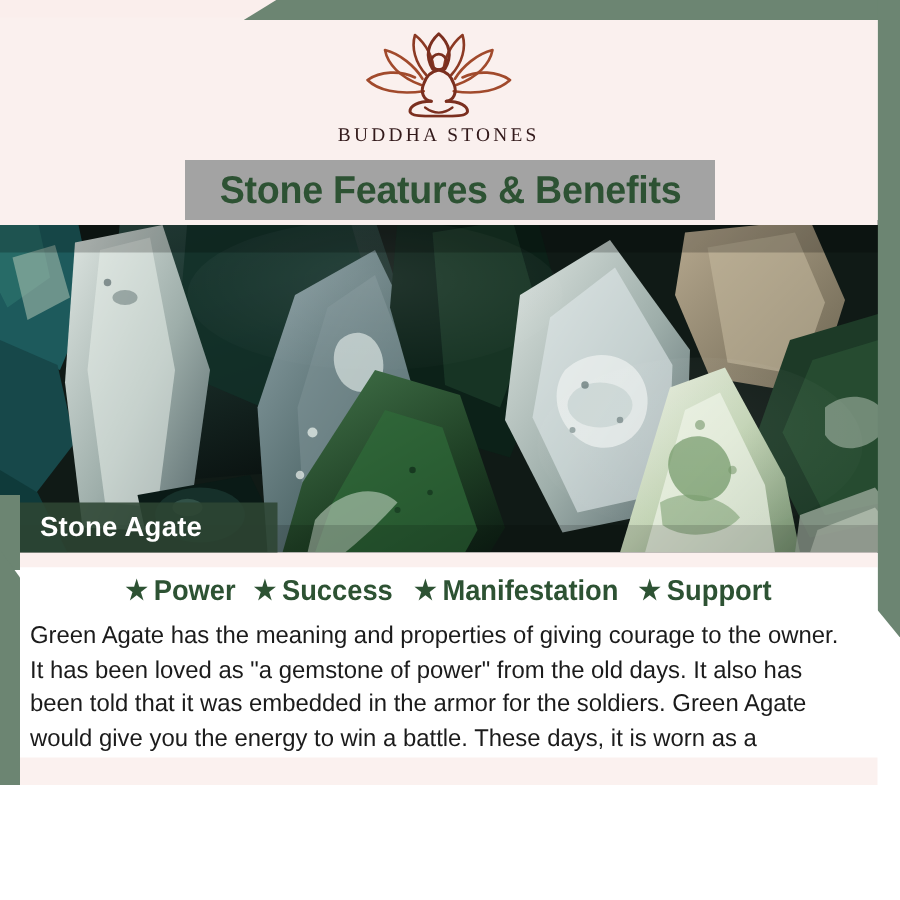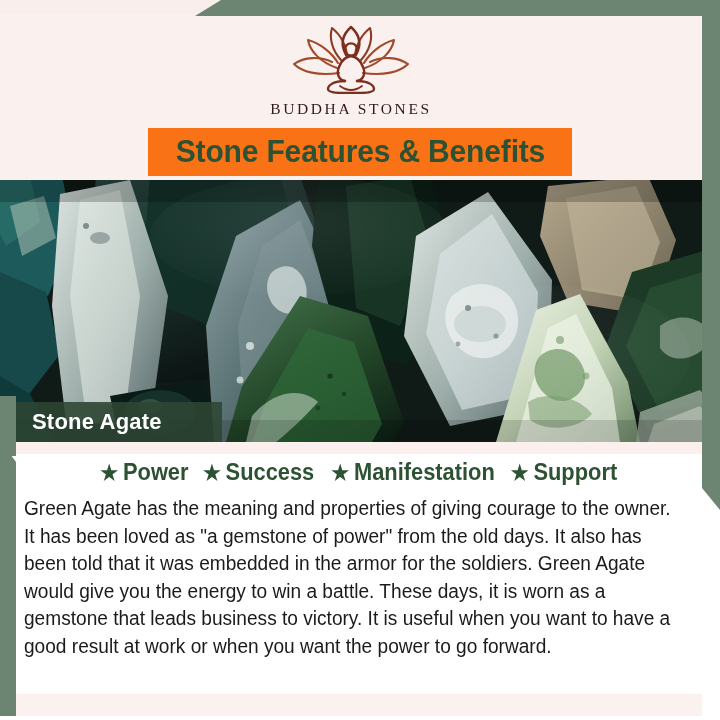--- a/index.html
+++ b/index.html
@@ -2,21 +2,21 @@
 <html><head>
 <meta charset="utf-8">
 <style>
   html,body{margin:0;padding:0;}
   body{
     width:720px;height:720px;overflow:hidden;
     background:#ffffff;
     font-family:"Liberation Sans", sans-serif;
     -webkit-font-smoothing:antialiased;
   }
-  #page{position:relative;width:720px;height:716px;overflow:hidden;background:#ffffff;}
+  #page{position:relative;width:720px;height:628px;overflow:hidden;background:#ffffff;}
 
   
   .frame-top{
     position:absolute;left:195px;top:0;width:525px;height:16px;
     background:#6c8572;
     clip-path:polygon(26px 0,100% 0,100% 100%,0 100%);
     z-index:5;
   }
   .frame-right{
     position:absolute;right:0;top:0;width:18px;height:510px;
@@ -53,21 +53,21 @@
   .logo-mark{width:134px;height:70px;display:block;}
   .brand-name{
     margin-top:6px;
     font-family:"Liberation Serif", serif;
     font-size:15.5px;letter-spacing:2.6px;color:#32191a;
     font-weight:400;white-space:nowrap;
   }
 
   .title-band{
     position:absolute;left:148px;top:128px;width:424px;height:48px;
-    background:#f97316;z-index:3;
+    background:#a3a3a3;z-index:3;
     display:flex;align-items:center;justify-content:center;
   }
   .title-text{
     font-family:"Liberation Sans Narrow","Liberation Sans",sans-serif;
     font-size:31px;font-weight:bold;color:#2d5233;
     letter-spacing:-0.2px;white-space:nowrap;
     transform:scaleX(0.97);
   }
 
   

